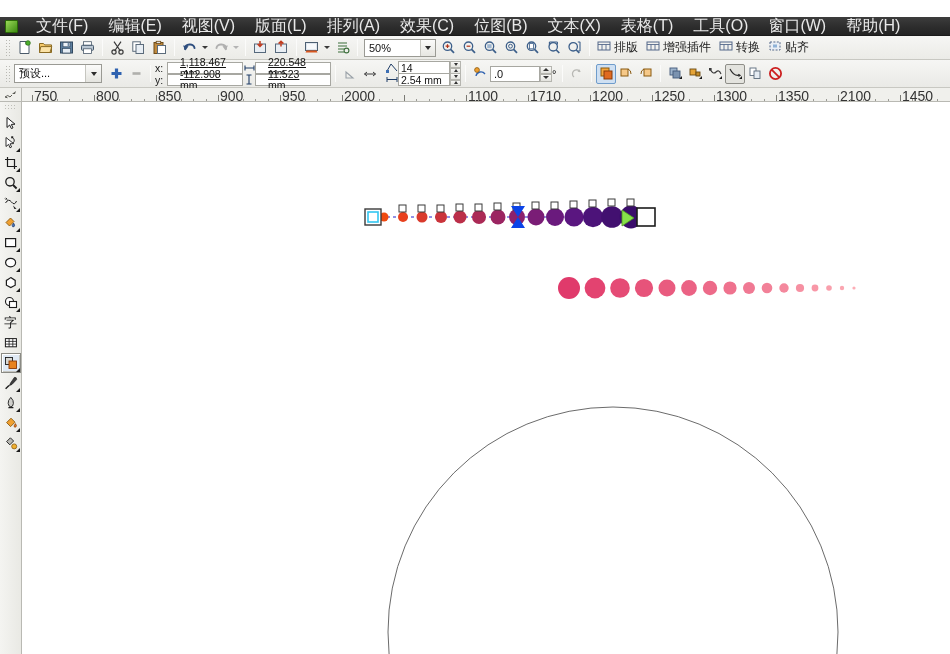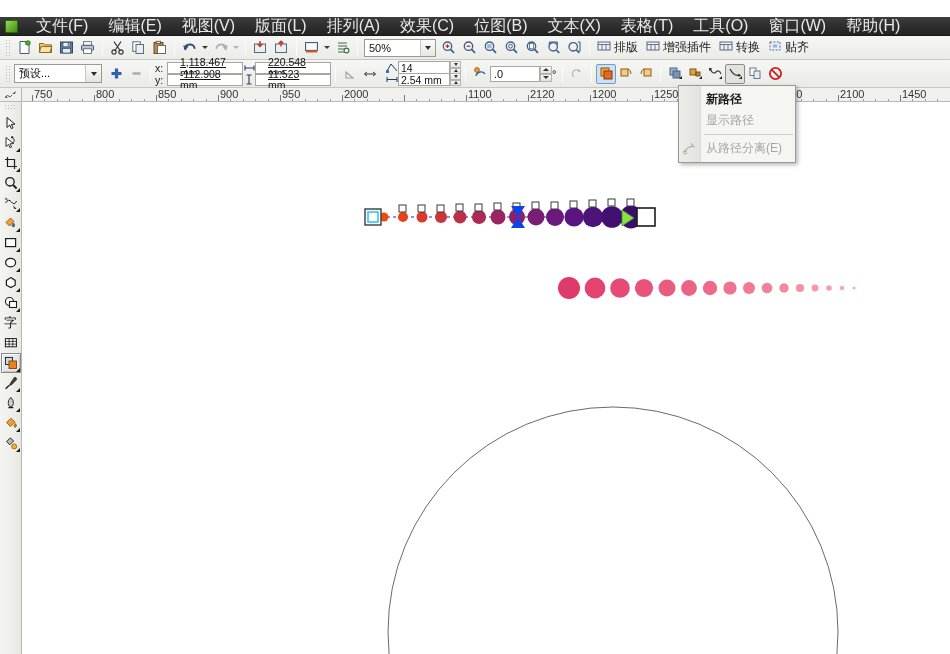--- a/index.html
+++ b/index.html
@@ -141,21 +141,21 @@
 
   
   .ruler-corner { position:absolute; left:0; top:88px; width:22px; height:14px;
     background:#f0f0ec; border-right:1px solid #b9b9b3; border-bottom:1px solid #b9b9b3;
     display:flex; align-items:center; justify-content:center; }
   .hruler { position:absolute; left:22px; top:88px; width:928px; height:14px;
     background:#f0f0ec; border-bottom:1px solid #b9b9b3; overflow:hidden; }
   .vruler { position:absolute; left:0; top:102px; width:22px; height:552px;
     background:#f0f0ec; border-right:1px solid #b9b9b3; overflow:hidden; }
   .tick { position:absolute; background:#7a7a74; }
-  .rlabel { position:absolute; font-size:11px; color:#333; white-space:nowrap; }
+  .rlabel { position:absolute; font-size:14px; color:#333; white-space:nowrap; }
   .vlabel { position:absolute; font-size:8.5px; color:#333; white-space:nowrap;
             transform-origin:left top; transform:rotate(-90deg); }
 
   
   .toolbox { position:absolute; left:0; top:102px; width:22px; height:552px;
     background:linear-gradient(to right,#f4f4f1,#e9e9e4);
     border-right:1px solid #b9b9b3; padding-top:2px; }
   .toolbox .tgrip { height:7px; background-image: radial-gradient(#bdbdb7 38%, transparent 40%);
     background-size:3px 3px; margin:0 4px 2px 4px; }
   .tool { width:20px; height:20px; margin:0 auto 0 auto; position:relative;
@@ -663,21 +663,21 @@
         <div class="tick" style="left: 406.8px; top: 11px; width: 1px; height: 3px; background: rgb(154, 154, 148);"></div>
         <div class="tick" style="left: 419.2px; top: 11px; width: 1px; height: 3px; background: rgb(154, 154, 148);"></div>
         <div class="tick" style="left: 431.6px; top: 11px; width: 1px; height: 3px; background: rgb(154, 154, 148);"></div>
         <div class="tick" style="left: 444px; top: 7px; width: 1px; height: 7px;"></div>
         <div class="rlabel" style="left: 446px; top: 0px;">1100</div>
         <div class="tick" style="left: 456.4px; top: 11px; width: 1px; height: 3px; background: rgb(154, 154, 148);"></div>
         <div class="tick" style="left: 468.8px; top: 11px; width: 1px; height: 3px; background: rgb(154, 154, 148);"></div>
         <div class="tick" style="left: 481.2px; top: 11px; width: 1px; height: 3px; background: rgb(154, 154, 148);"></div>
         <div class="tick" style="left: 493.6px; top: 11px; width: 1px; height: 3px; background: rgb(154, 154, 148);"></div>
         <div class="tick" style="left: 506px; top: 7px; width: 1px; height: 7px;"></div>
-        <div class="rlabel" style="left: 508px; top: 0px;">2120</div>
+        <div class="rlabel" style="left: 508px; top: 0px;">1710</div>
         <div class="tick" style="left: 518.4px; top: 11px; width: 1px; height: 3px; background: rgb(154, 154, 148);"></div>
         <div class="tick" style="left: 530.8px; top: 11px; width: 1px; height: 3px; background: rgb(154, 154, 148);"></div>
         <div class="tick" style="left: 543.2px; top: 11px; width: 1px; height: 3px; background: rgb(154, 154, 148);"></div>
         <div class="tick" style="left: 555.6px; top: 11px; width: 1px; height: 3px; background: rgb(154, 154, 148);"></div>
         <div class="tick" style="left: 568px; top: 7px; width: 1px; height: 7px;"></div>
         <div class="rlabel" style="left: 570px; top: 0px;">1200</div>
         <div class="tick" style="left: 580.4px; top: 11px; width: 1px; height: 3px; background: rgb(154, 154, 148);"></div>
         <div class="tick" style="left: 592.8px; top: 11px; width: 1px; height: 3px; background: rgb(154, 154, 148);"></div>
         <div class="tick" style="left: 605.2px; top: 11px; width: 1px; height: 3px; background: rgb(154, 154, 148);"></div>
         <div class="tick" style="left: 617.6px; top: 11px; width: 1px; height: 3px; background: rgb(154, 154, 148);"></div>
@@ -968,36 +968,14 @@
           <path d="M489 104 L503 104 L489 126 L503 126 Z" fill="#0b44e8"></path>
         </g>
 
         <g>
           <path d="M600 108 L612 116 L600 124 Z" fill="#87e04a" stroke="#4e9a20" stroke-width=".8"></path>
         </g>
       </g>
     </svg>
   </div>
 
-  <div class="popup">
-    <div class="pgutter"></div>
-    <div class="pitem bold">
-      <span class="pico"></span>
-      <span>新路径</span>
-    </div>
-    <div class="pitem disabled">
-      <span class="pico"></span>
-      <span>显示路径</span>
-    </div>
-    <div class="psep"></div>
-    <div class="pitem disabled">
-      <span class="pico">
-        <svg width="14" height="13" viewBox="0 0 14 13">
-          <path d="M1.5 10 q4 -7 10 -5" fill="none" stroke="#a8a8a2" stroke-width="1.1"></path>
-          <circle cx="2" cy="10.4" r="1.6" fill="none" stroke="#a8a8a2" stroke-width="1"></circle>
-          <path d="M7.5 1.5 l2.6 1.8 l-2.4 1.8" fill="none" stroke="#a8a8a2" stroke-width="1"></path>
-        </svg>
-      </span>
-      <span>从路径分离(E)</span>
-    </div>
-  </div>
 
 </div>
 
 </body></html>

